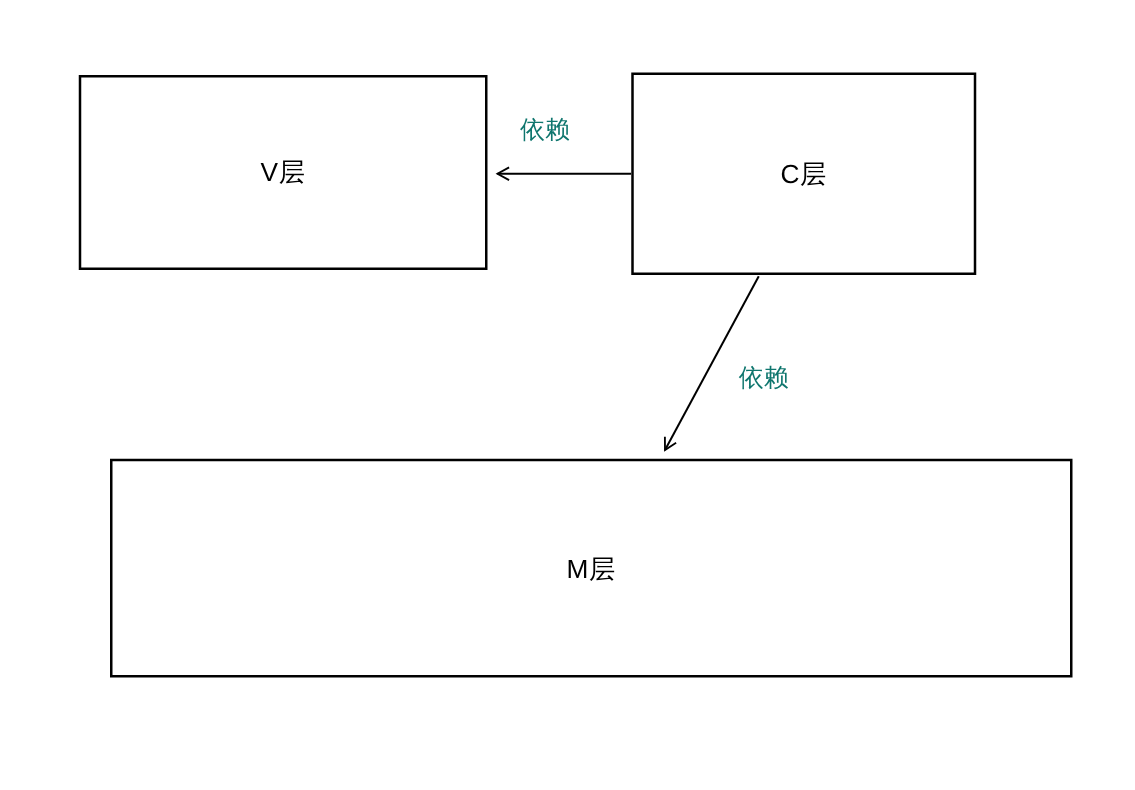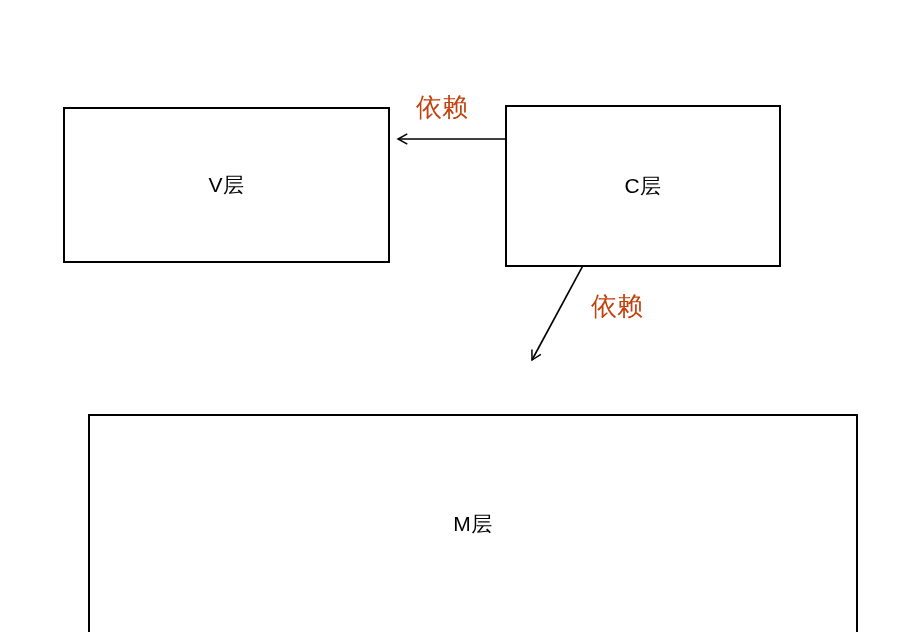--- a/index.html
+++ b/index.html
@@ -23,38 +23,37 @@
   }
   .node {
     position: absolute;
     border: 2px solid #000000;
     background: #ffffff;
     display: flex;
     align-items: center;
     justify-content: center;
     font-size: 21px;
     letter-spacing: 0.5px;
-    margin-top: 47px;
   }
   .node-v { left: 63px;  top: 60px;  width: 327px; height: 156px; }
   .node-c { left: 505px; top: 58px;  width: 276px; height: 162px; }
-  .node-m { left: 88px;  top: 367px; width: 770px; height: 220px; }
+  .node-m { left: 88px;  top: 367px; width: 770px; height: 175px; }
 
   .edges-layer {
     position: absolute;
     left: 0;
     top: 0;
     width: 908px;
     height: 632px;
     pointer-events: none;
   }
   .edge-label {
     position: absolute;
-    font-size: 26px;
-    color: #c2410c;
+    font-size: 20px;
+    color: #0f766e;
     background: transparent;
     white-space: nowrap;
   }
   .label-cv { left: 416px; top: 90px; }
   .label-cm { left: 591px; top: 289px; }
 </style>
 </head>
 <body>
 
 <div class="canvas">

